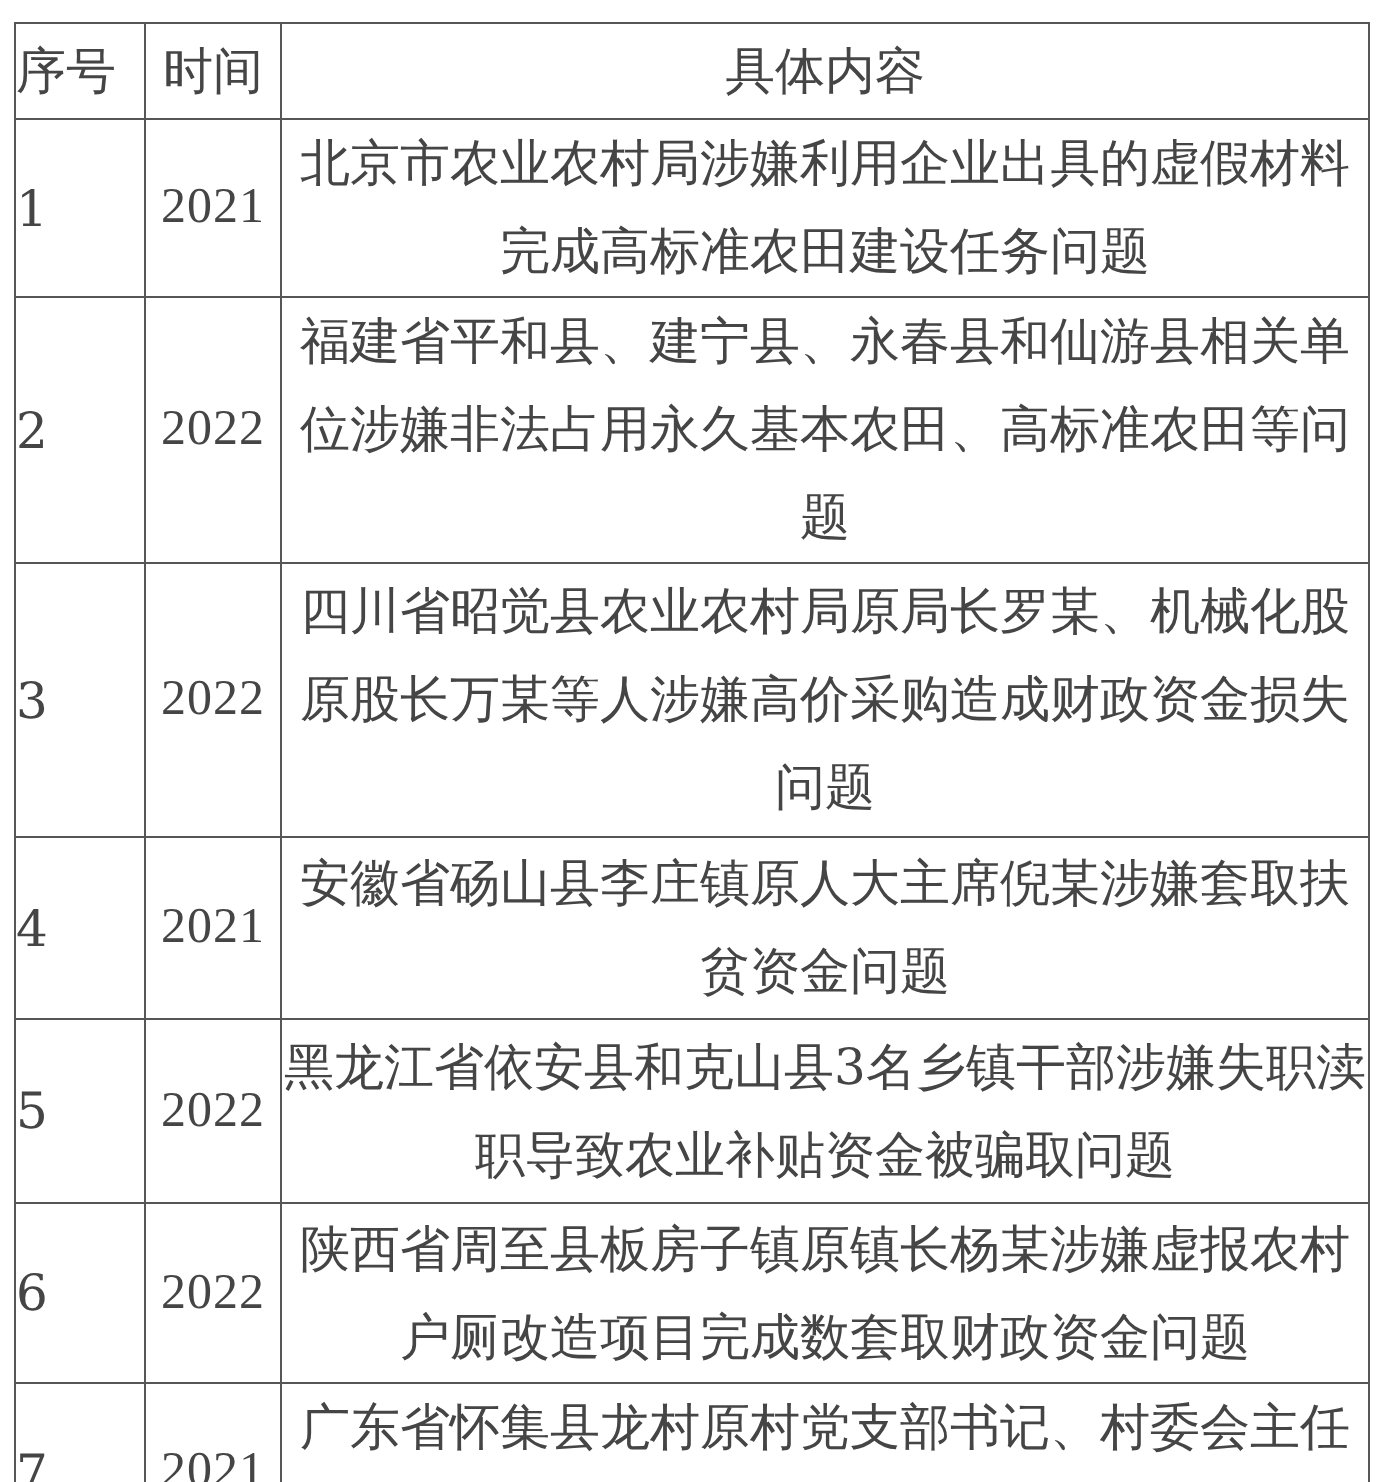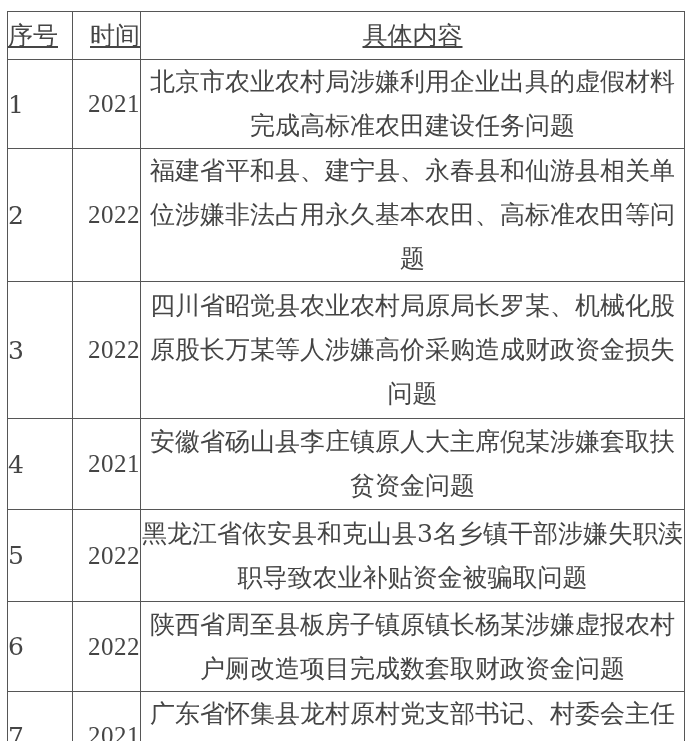--- a/index.html
+++ b/index.html
@@ -37,33 +37,33 @@
     overflow:hidden;
   }
   col.c-index{width:65px;}
   col.c-year{width:68px;}
   col.c-content{width:544px;}
   th.cell-index,td.cell-index{
     text-align:left;
     padding-left:21px;
   }
   th.cell-year,td.cell-year{
-    text-align:right;
+    text-align:center;
   }
   th.cell-content,td.cell-content{
     text-align:center;
     padding-left:9px;
     padding-right:0;
     line-height:44px;
   }
   td.cell-year{
     font-family:Liberation Serif, serif;
     letter-spacing:0.5px;
   }
-  tr.hdr{height:48px;text-decoration:underline;}
+  tr.hdr{height:48px;}
   tr.r0{height:89px;}
   tr.r1{height:92px;}
   tr.r2{height:137px;}
   tr.r3{height:91px;}
   tr.r4{height:92px;}
   tr.r5{height:90px;}
   tr.r6{height:87px;}
 </style>
 </head>
 <body>

